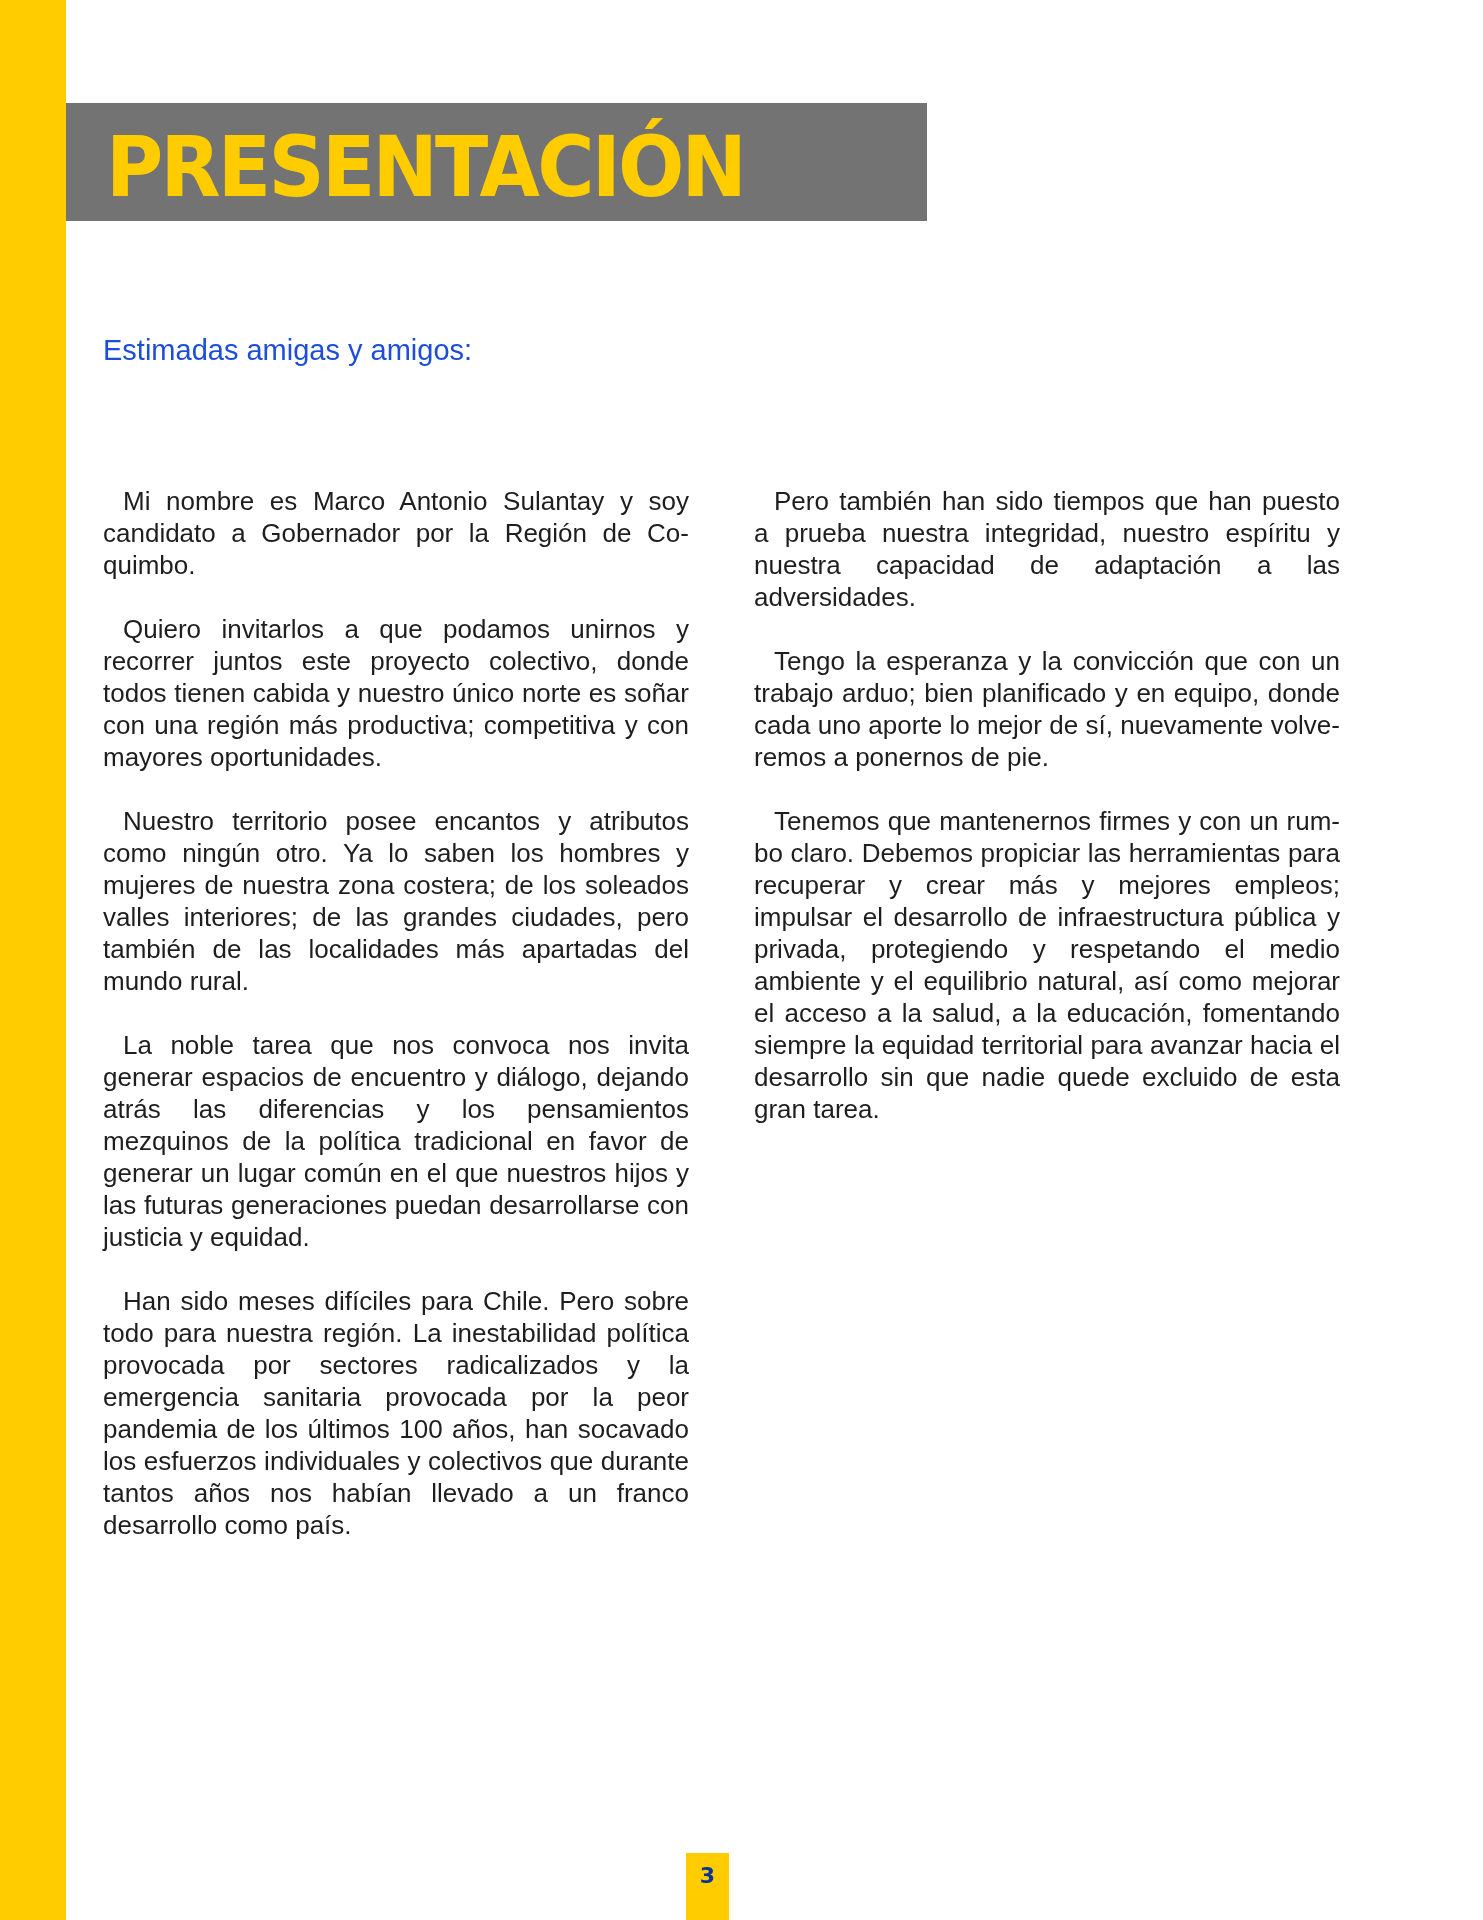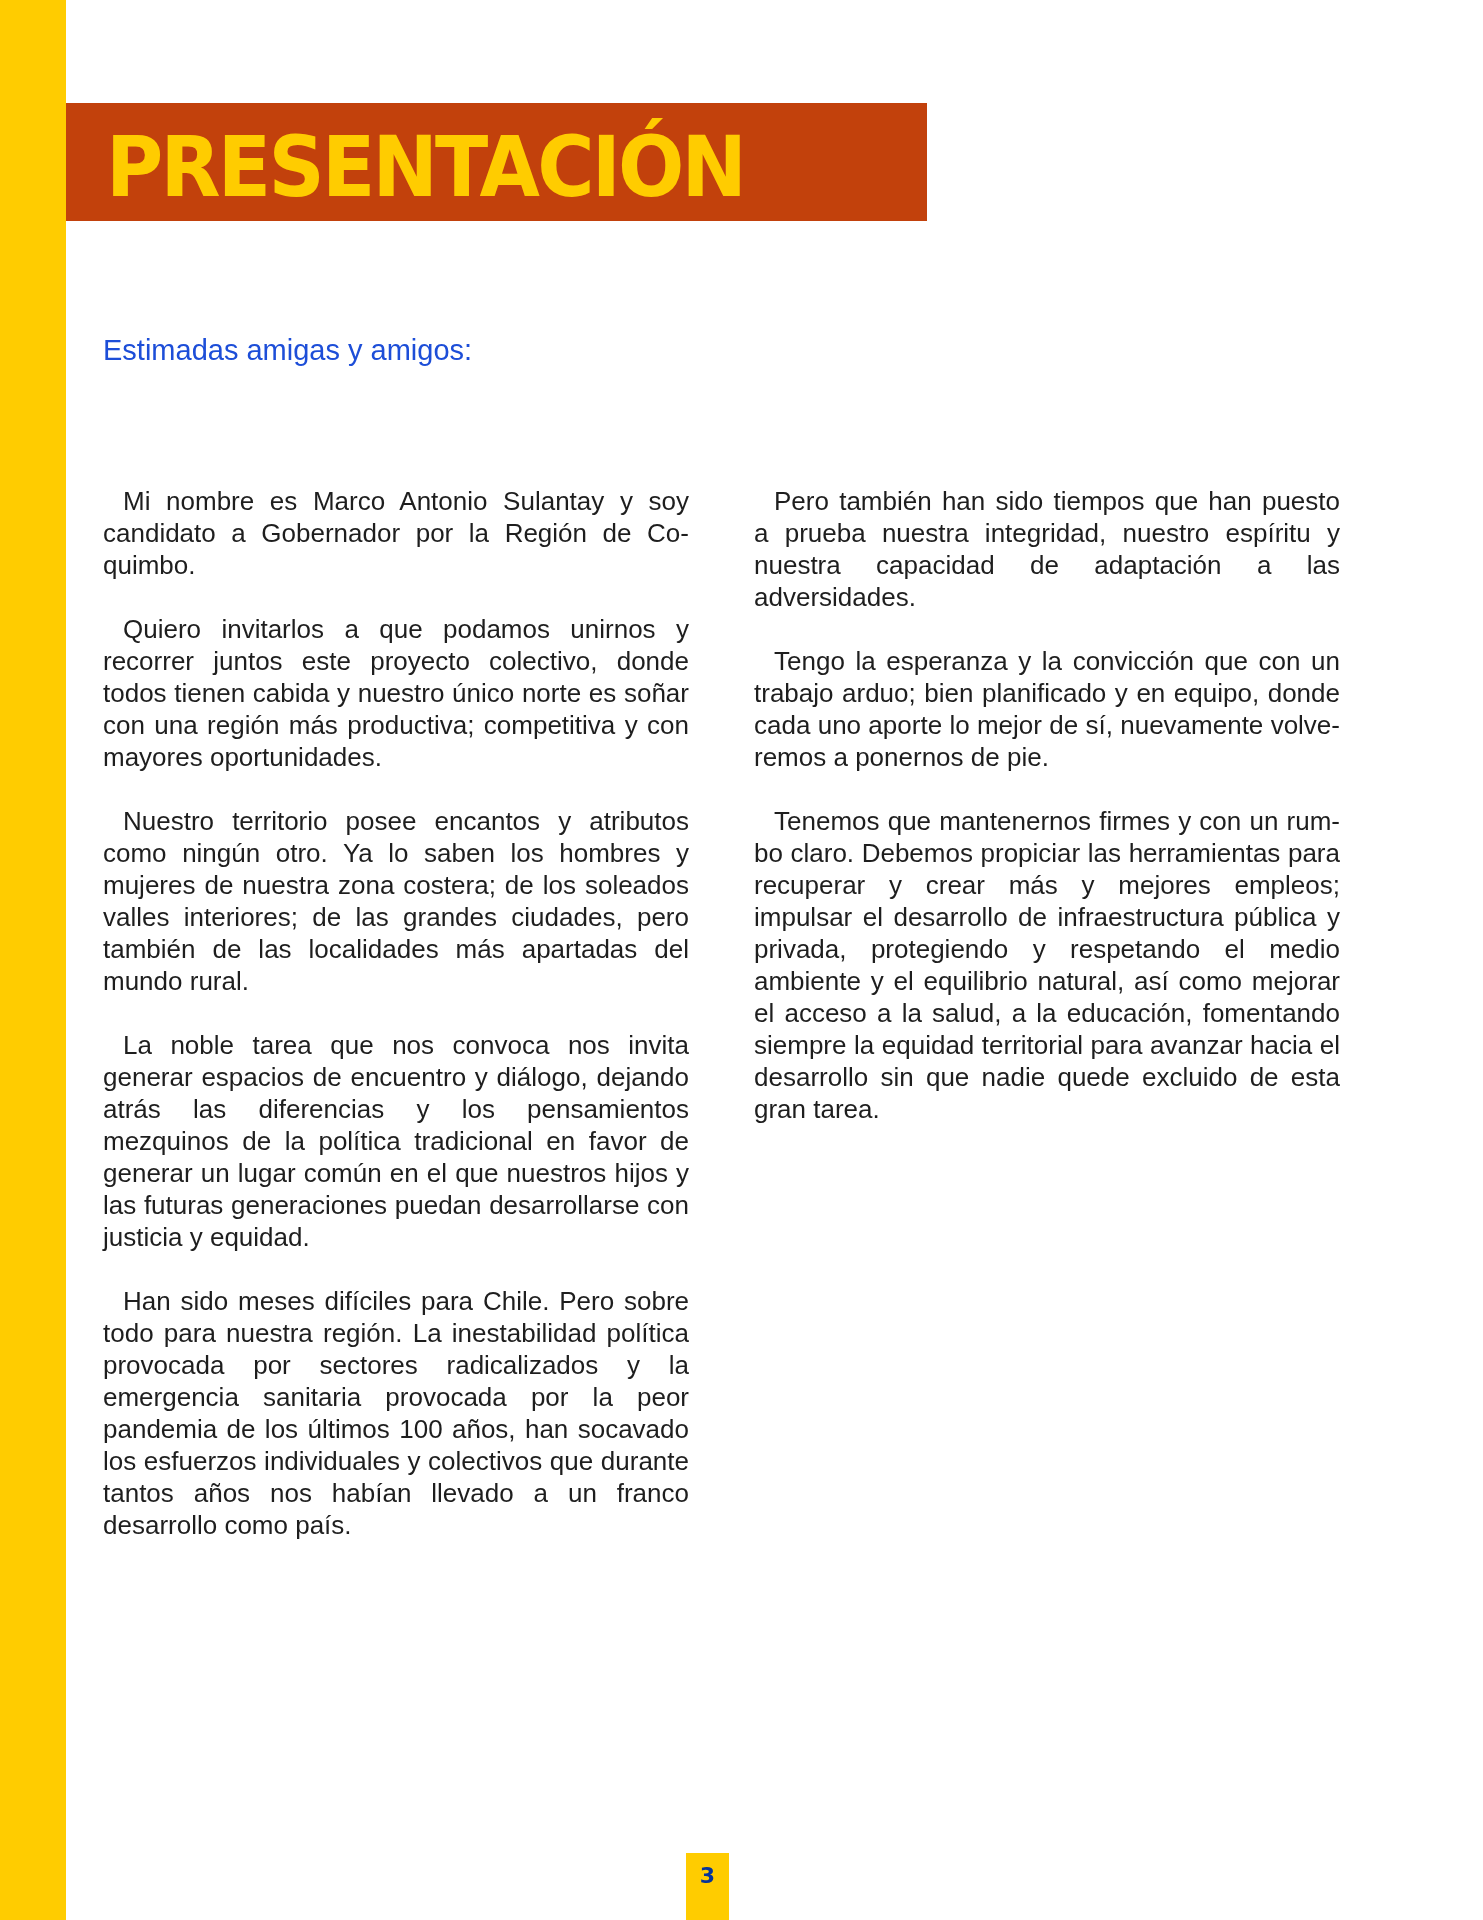--- a/index.html
+++ b/index.html
@@ -21,21 +21,21 @@
     width: 66px;
     height: 1920px;
     background: #ffcc00;
   }
   .title-band {
     position: absolute;
     left: 66px;
     top: 103px;
     width: 861px;
     height: 118px;
-    background: #c2410c;
+    background: #737373;
   }
   .title-text {
     position: absolute;
     left: 40px;
     top: 0;
     height: 118px;
     line-height: 128px;
     font-family: "DejaVu Sans", sans-serif;
     font-weight: bold;
     font-size: 84px;

